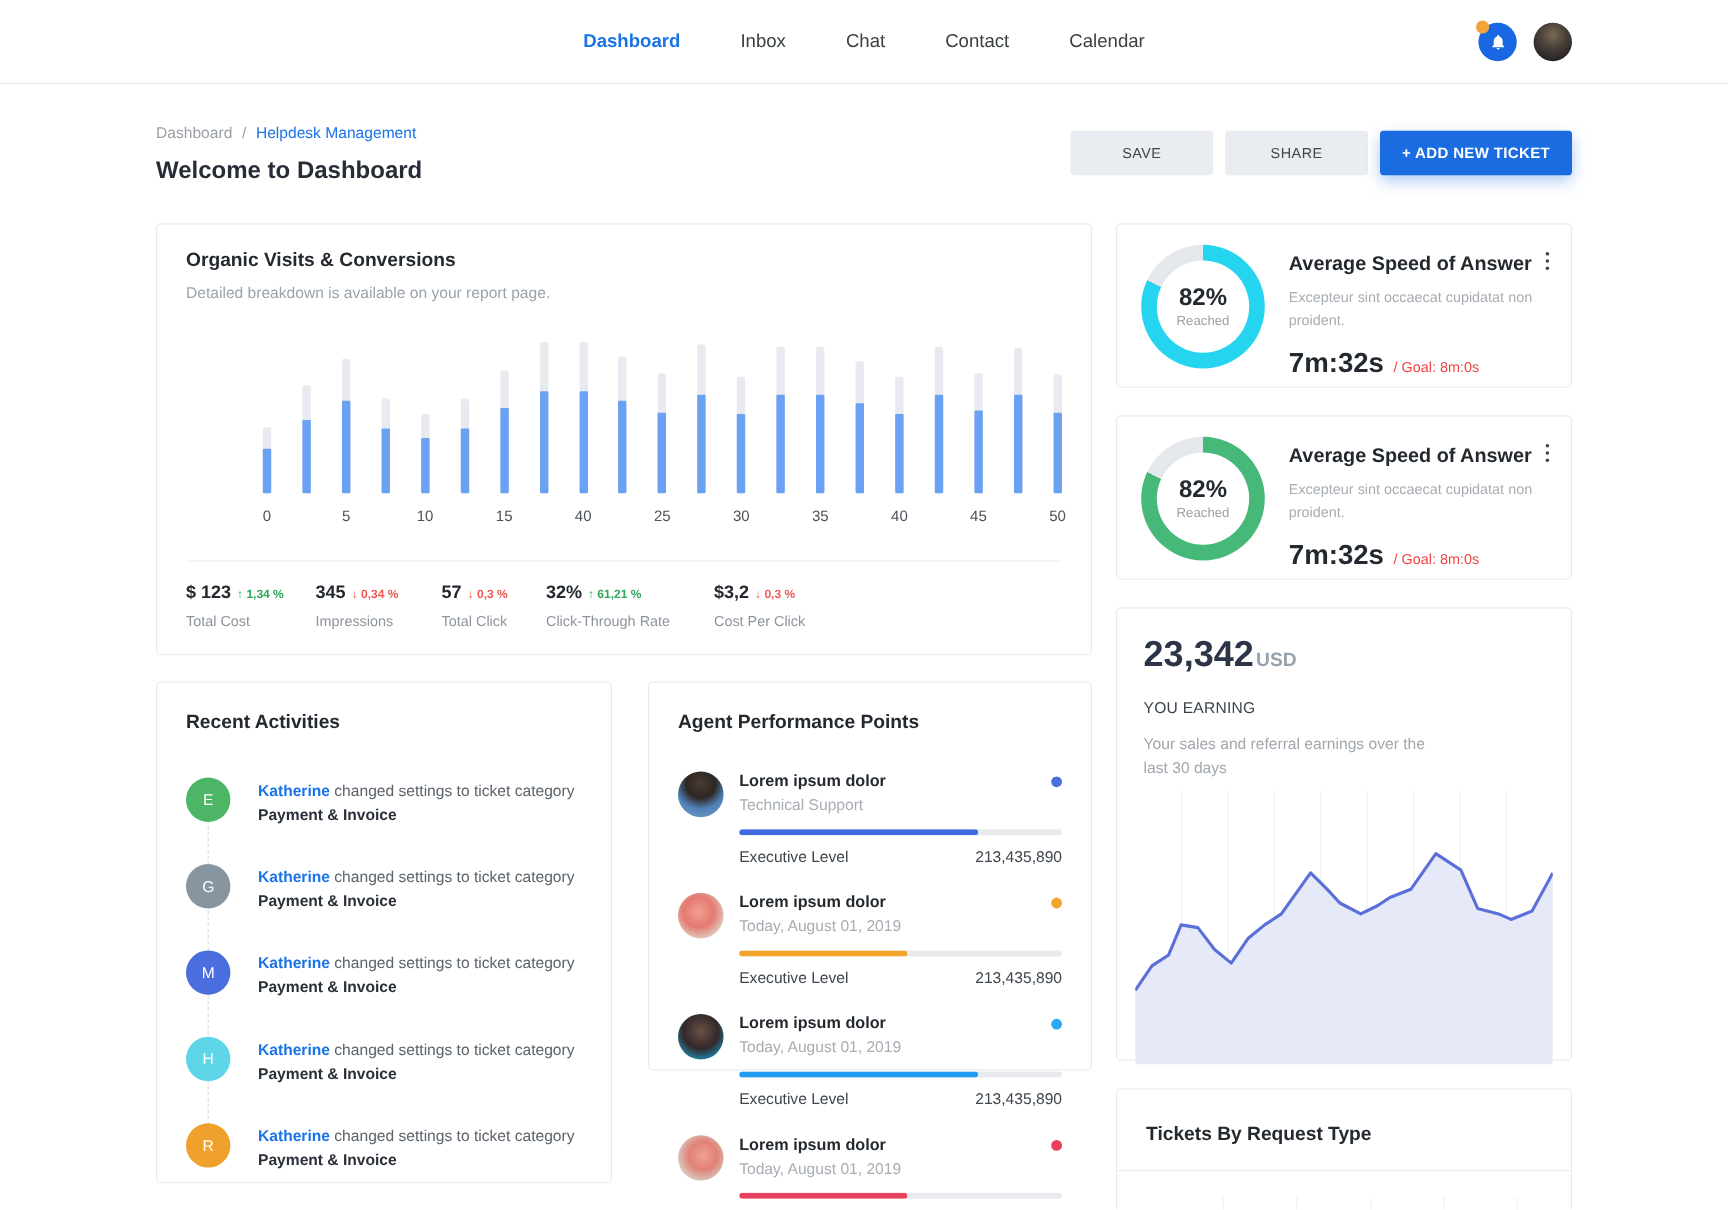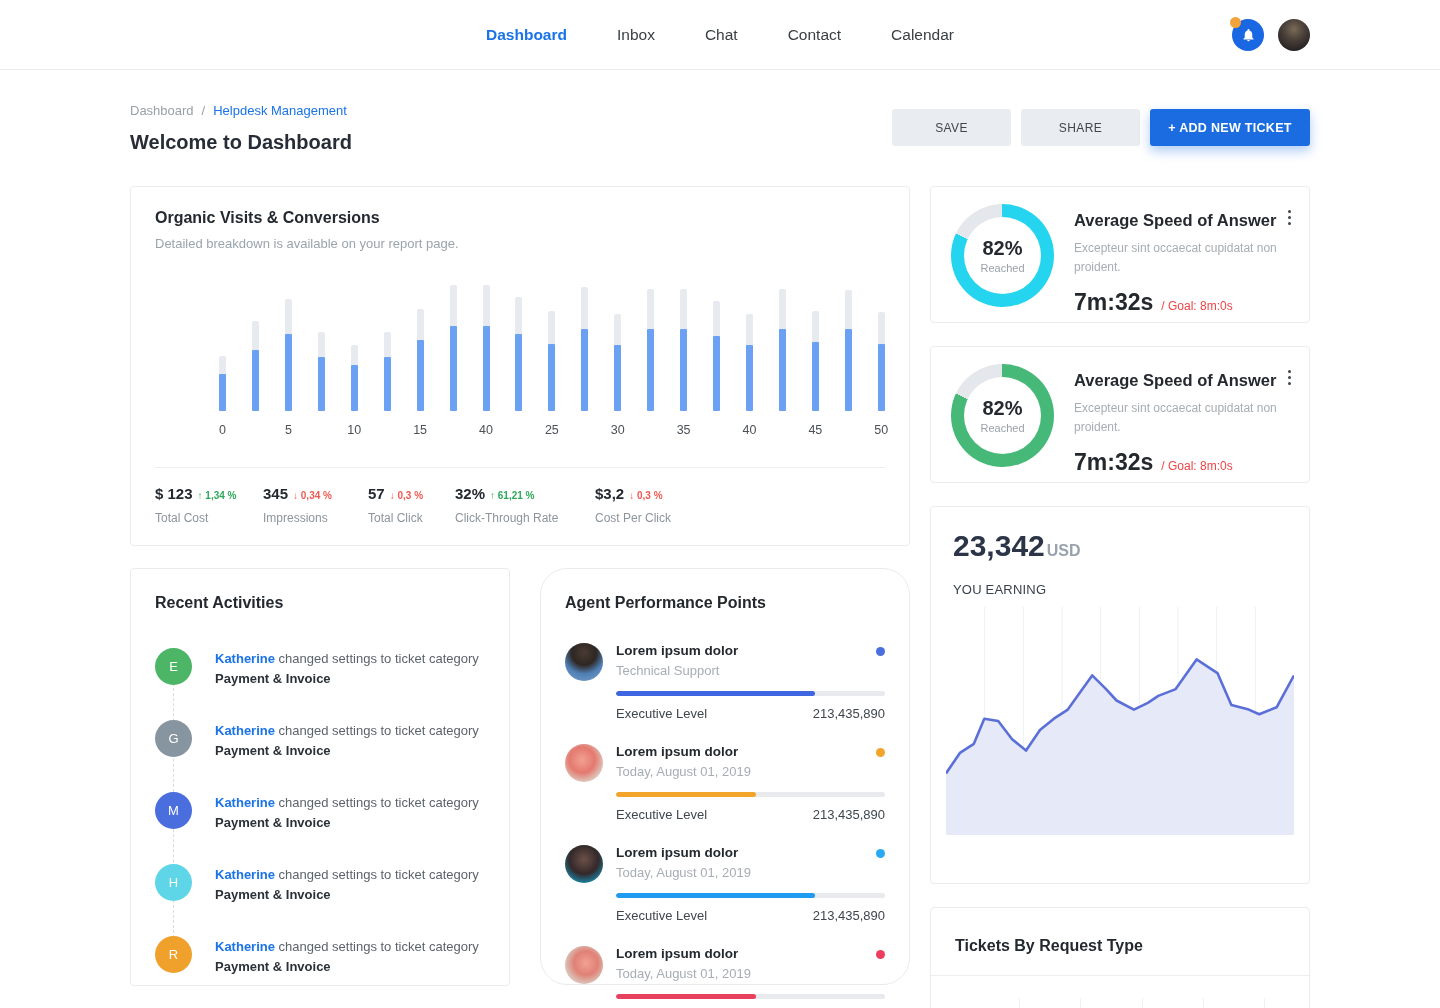--- a/index.html
+++ b/index.html
@@ -77,21 +77,21 @@
   .act-list::before { content:''; position:absolute; left:18px; top:20px; bottom:38px;
                       border-left:1px dashed #d8dce0; }
   .act-item { display:flex; gap:23px; margin-bottom:32px; position:relative; }
   .act-avatar { width:37px; height:37px; border-radius:50%; color:#fff; font-size:13px; flex-shrink:0;
                 display:flex; align-items:center; justify-content:center; position:relative; z-index:1; }
   .act-text { font-size:13px; color:#5b636b; line-height:1.5; padding-top:1px; }
   .act-actor { color:#1a73e8; font-weight:700; }
   .act-target { color:#2a3039; font-weight:700; }
 
   
-  .agent-card { width:370px; height:417px; padding:25px 24px;border-radius:27px; }
+  .agent-card { width:370px; height:324px; padding:25px 24px; }
   .agent-row { display:flex; gap:13px; margin-top:23px; }
   .agent-row:first-of-type { margin-top:31px; }
   .agent-avatar { width:38px; height:38px; border-radius:50%; flex-shrink:0; }
   .av0 { background:radial-gradient(circle at 50% 26%, #4a3a33 0%, #2e2722 36%, #4f7fb5 62%, #7ba2c9 100%); }
   .av1 { background:radial-gradient(circle at 45% 42%, #f2a093 0%, #e4796f 42%, #ded3c8 78%, #cfc6bd 100%); }
   .av2 { background:radial-gradient(circle at 50% 38%, #6b5146 0%, #33282a 48%, #1d7f9e 78%, #156a88 100%); }
   .av3 { background:radial-gradient(circle at 55% 45%, #f2a093 0%, #e08176 40%, #d9cfc6 76%, #cbc2b9 100%); }
   .agent-body { flex:1; }
   .agent-top { display:flex; justify-content:space-between; align-items:flex-start; }
   .agent-name { font-size:13.5px; font-weight:700; color:#23292f; }
@@ -545,20 +545,21 @@
   </div>
 </div>
 
     <div class="card earn-card">
       <div class="earn-pad">
         <div class="earn-amount-row">
           <span class="earn-amount">23,342</span>
           <span class="earn-cur">USD</span>
         </div>
         <div class="earn-label">YOU EARNING</div>
+        <div class="earn-desc">Your sales and referral earnings over the last 30 days</div>
       </div>
       <div class="earn-chart">
         <svg id="earnsvg" viewBox="0 0 350 228" preserveAspectRatio="none">
             <line x1="38.888888888888886" x2="38.888888888888886" y1="0" y2="228" stroke="#eef0f3" stroke-width="1"></line>
             <line x1="77.77777777777777" x2="77.77777777777777" y1="0" y2="228" stroke="#eef0f3" stroke-width="1"></line>
             <line x1="116.66666666666667" x2="116.66666666666667" y1="0" y2="228" stroke="#eef0f3" stroke-width="1"></line>
             <line x1="155.55555555555554" x2="155.55555555555554" y1="0" y2="228" stroke="#eef0f3" stroke-width="1"></line>
             <line x1="194.44444444444446" x2="194.44444444444446" y1="0" y2="228" stroke="#eef0f3" stroke-width="1"></line>
             <line x1="233.33333333333334" x2="233.33333333333334" y1="0" y2="228" stroke="#eef0f3" stroke-width="1"></line>
             <line x1="272.22222222222223" x2="272.22222222222223" y1="0" y2="228" stroke="#eef0f3" stroke-width="1"></line>

